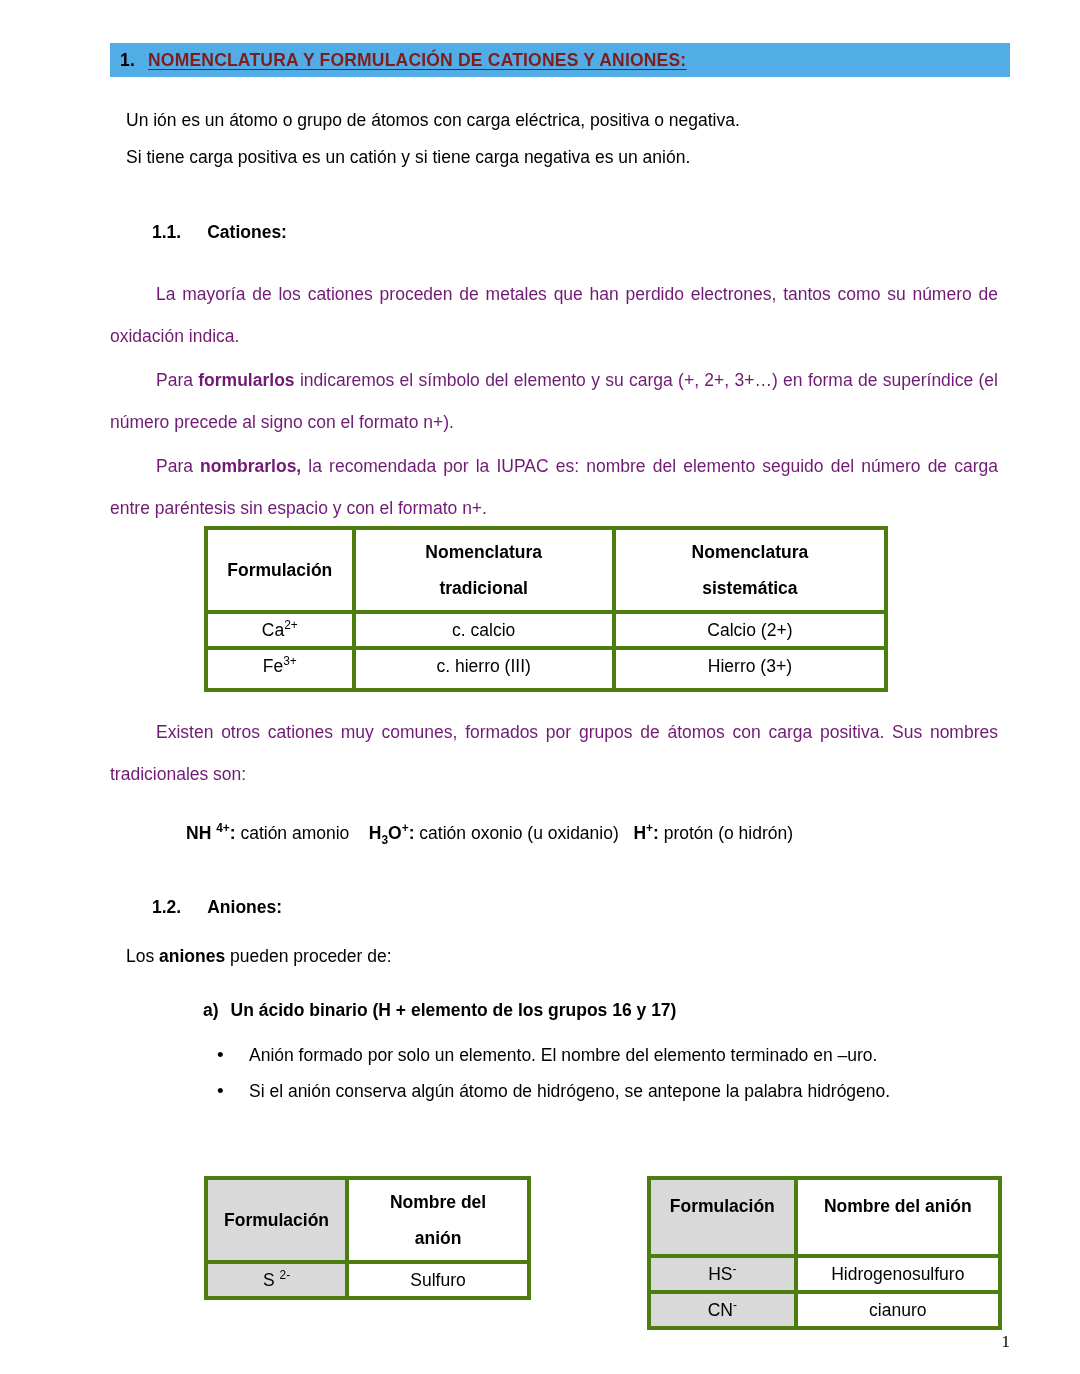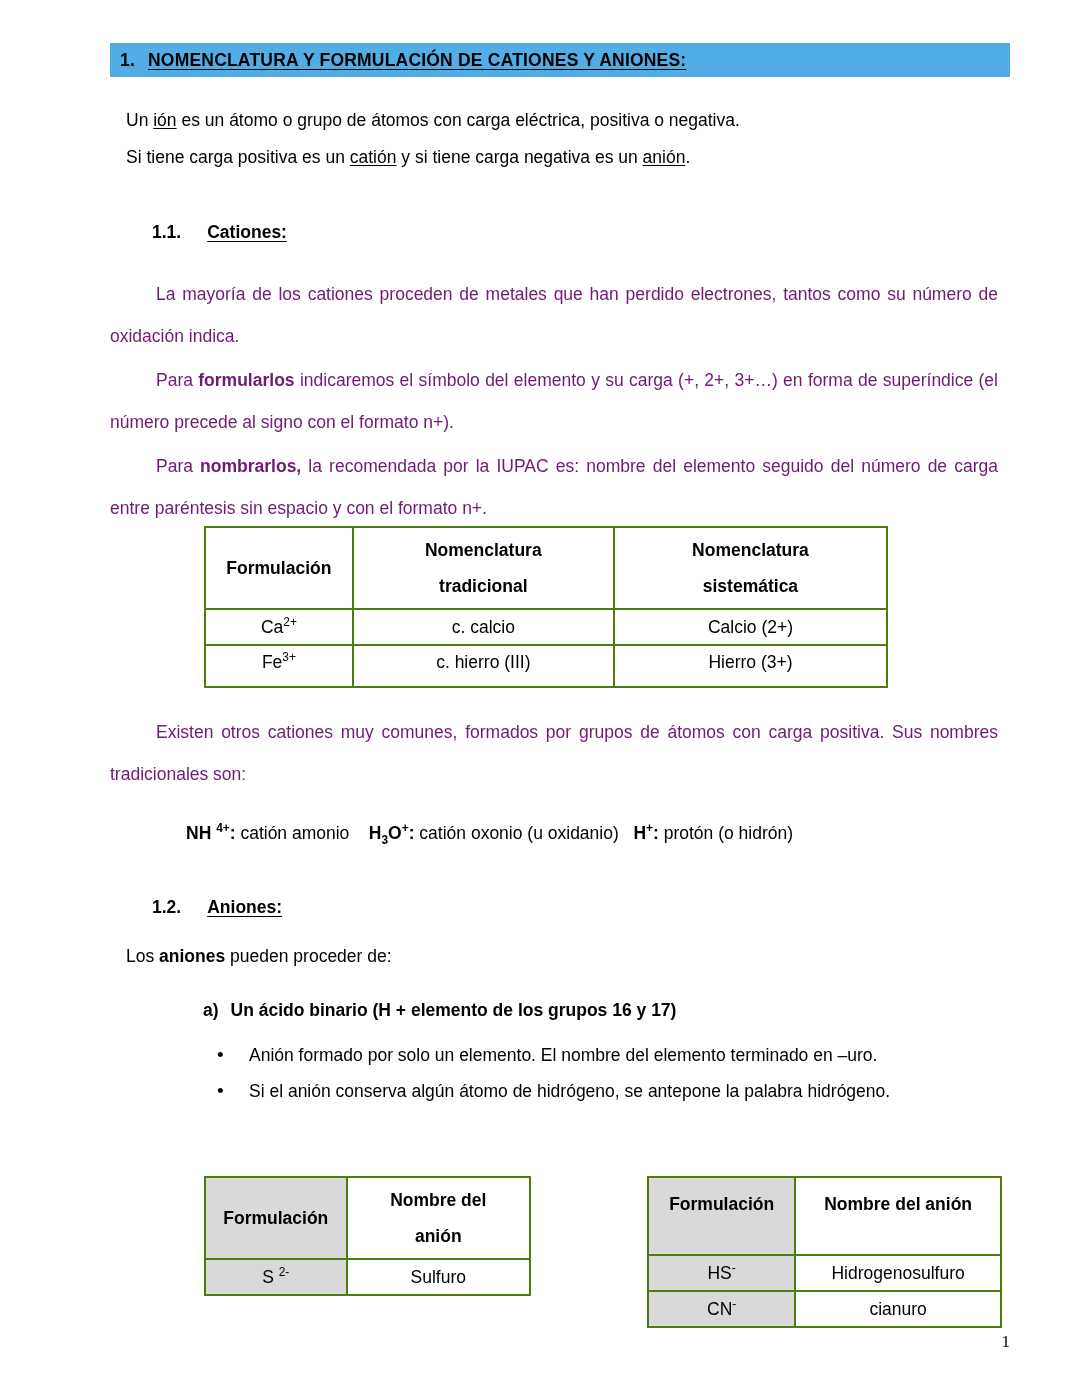--- a/index.html
+++ b/index.html
@@ -39,65 +39,65 @@
     letter-spacing: 0.2px;
     margin-right: 13px;
     color: #000;
   }
   .banner-title {
     font-size: 17.5px;
     font-weight: bold;
     text-decoration: underline;
     text-underline-offset: 3px;
     letter-spacing: 0.2px;
-    color: #000000;
+    color: #7f1d1d;
   }
 
   
   .tx {
     position: absolute;
     font-size: 17.5px;
     line-height: 1.0;
     color: #000;
     white-space: nowrap;
   }
 
-  .u { text-decoration: underline; text-underline-offset: 2px; }
+  .u { text-underline-offset: 2px; }
   .b { font-weight: bold; }
 
   
   .subhead {
     position: absolute;
     font-size: 17.5px;
     font-weight: bold;
     display: flex;
     align-items: baseline;
   }
   .subhead .num { margin-right: 26px; }
-  .subhead .lbl { text-decoration: underline; text-underline-offset: 3px; }
+  .subhead .lbl { text-underline-offset: 3px; }
 
   
   .para {
     position: absolute;
     font-size: 17.5px;
     line-height: 42px;
     text-align: justify;
     text-justify: inter-word;
     color: #701a75;
   }
   .para .ind { display: inline-block; width: 46px; }
 
   
   table.tbl {
     position: absolute;
     border-collapse: collapse;
     font-size: 17.5px;
   }
   table.tbl td, table.tbl th {
-    border: 2px solid #4d7c0f;
+    border: 4px solid #4d7c0f;
     padding: 0;
     text-align: center;
     vertical-align: middle;
     font-weight: normal;
   }
   table.tbl th {
     font-weight: bold;
     line-height: 36px;
   }
 

